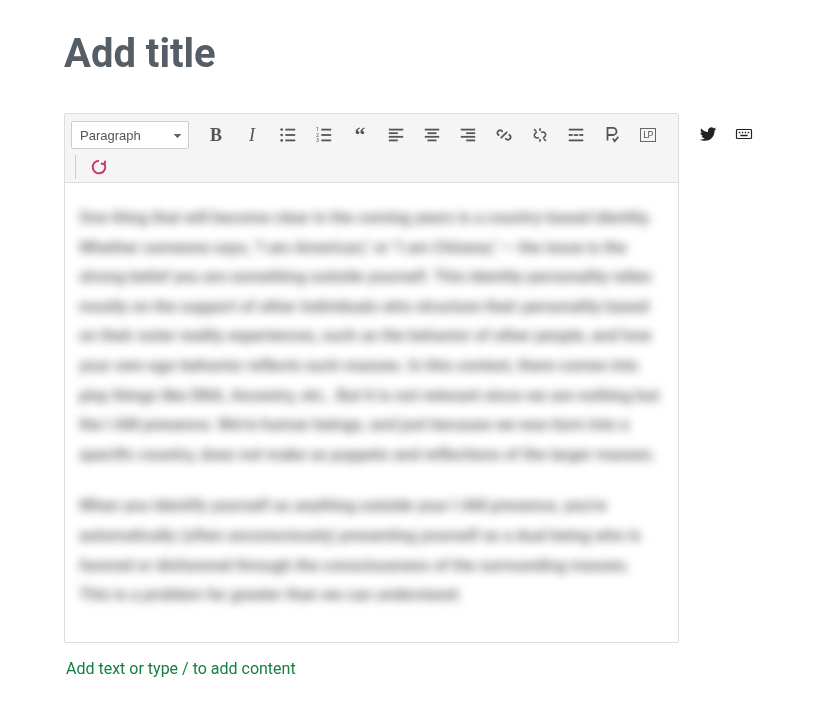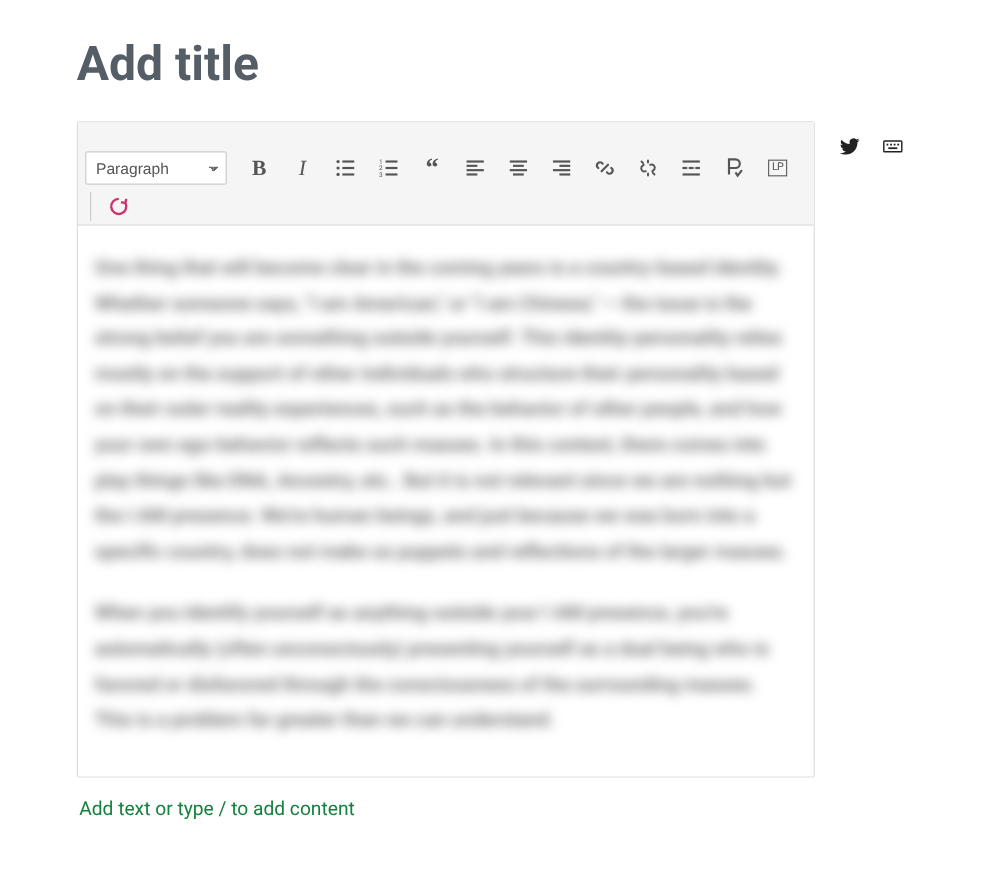--- a/index.html
+++ b/index.html
@@ -9,21 +9,21 @@
     padding: 30px 64px;
     width: 825px;
   }
   .title-input {
     font-size: 40px;
     font-weight: 700;
     color: #555d66;
     border: none;
     outline: none;
     width: 100%;
-    margin-bottom: 24px;
+    margin-bottom: 36px;
     font-family: inherit;
     background: transparent;
   }
   .title-input::placeholder { color: #555d66; }
   .editor-row { display: flex; align-items: flex-start; gap: 12px; }
   .editor-box {
     border: 1px solid #ddd;
     border-radius: 2px;
     flex: 1;
     background: #fff;
@@ -32,21 +32,20 @@
     background: #f5f5f5;
     border-bottom: 1px solid #ddd;
     padding: 6px 6px 0 6px;
   }
   .toolbar-row {
     display: flex;
     align-items: center;
     gap: 2px;
     flex-wrap: wrap;
     min-height: 36px;
-    margin-top: 17px;
   }
   .toolbar-row.second { padding-bottom: 6px; padding-top: 2px; }
   .format-select {
     border: 1px solid #ccc;
     background: #fff;
     font-size: 13px;
     color: #555;
     height: 28px;
     padding: 2px 24px 2px 8px;
     border-radius: 2px;

